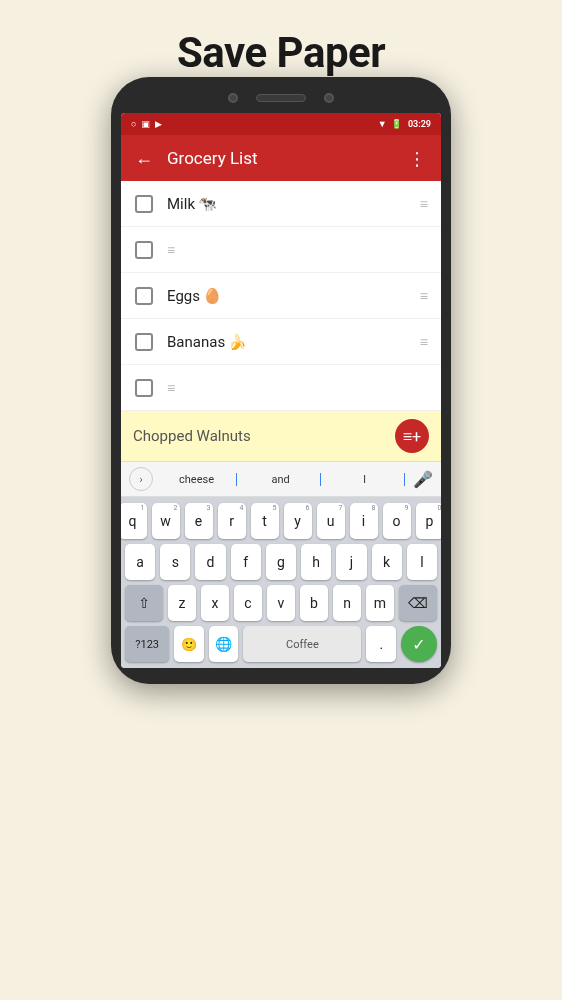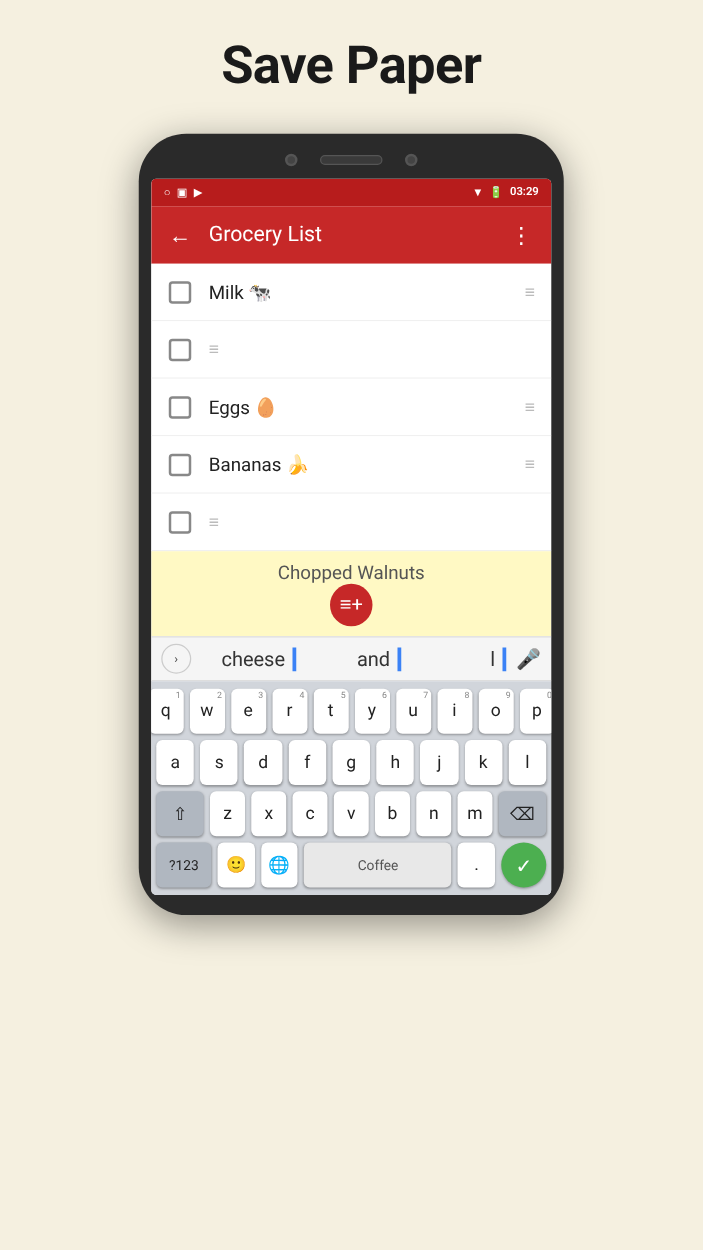--- a/index.html
+++ b/index.html
@@ -11,21 +11,20 @@
       display: flex;
       flex-direction: column;
       align-items: center;
     }
     .page-title {
       font-size: 42px;
       font-weight: 700;
       color: #1a1a1a;
       text-align: center;
       margin-top: 28px;
-      margin-bottom: 30px;
       letter-spacing: -0.5px;
     }
     .phone-outer {
       width: 340px;
       background: #2a2a2a;
       border-radius: 38px;
       padding: 16px 10px;
       box-shadow: 0 8px 30px rgba(0,0,0,0.4);
       position: relative;
     }
@@ -134,21 +133,20 @@
       color: #bbb;
       font-size: 14px;
       letter-spacing: -1px;
     }
     .input-row {
       background: #fff9c4;
       display: flex;
       align-items: center;
       padding: 8px 12px;
       min-height: 46px;
-      flex-direction: column;
     }
     .input-text {
       flex: 1;
       font-size: 15px;
       color: #555;
       background: transparent;
       border: none;
       outline: none;
     }
     .add-btn {
@@ -180,24 +178,24 @@
       border-radius: 50%;
       display: flex;
       align-items: center;
       justify-content: center;
       font-size: 10px;
       color: #555;
       flex-shrink: 0;
     }
     .suggestion-word {
       flex: 1;
-      text-align: right;
-      font-size: 16px;
+      text-align: center;
+      font-size: 11px;
       color: #333;
-      border-right: 3px solid #3b82f6;
+      border-right: 1px solid #3b82f6;
       padding: 0 6px;
       white-space: nowrap;
     }
     .suggestion-word:last-of-type {
       border-right: none;
     }
     .mic-icon {
       color: #555;
       font-size: 16px;
       margin-left: 4px;

